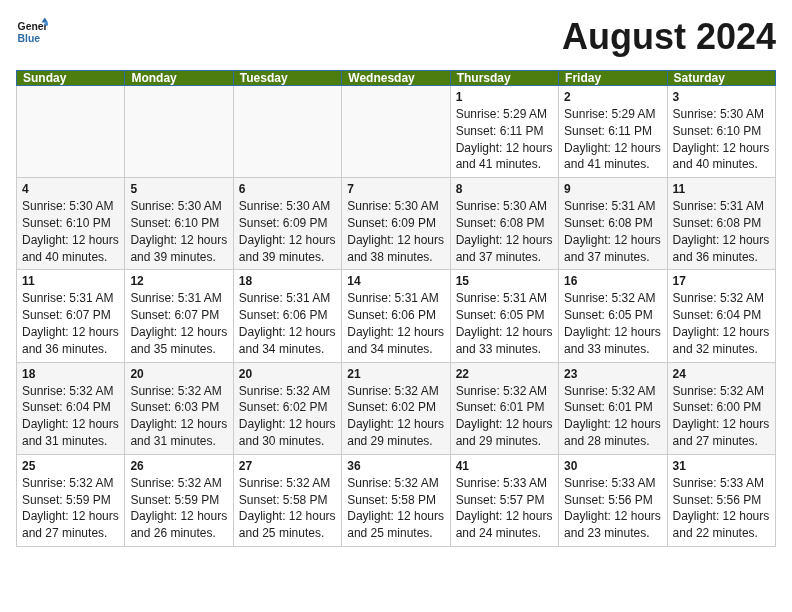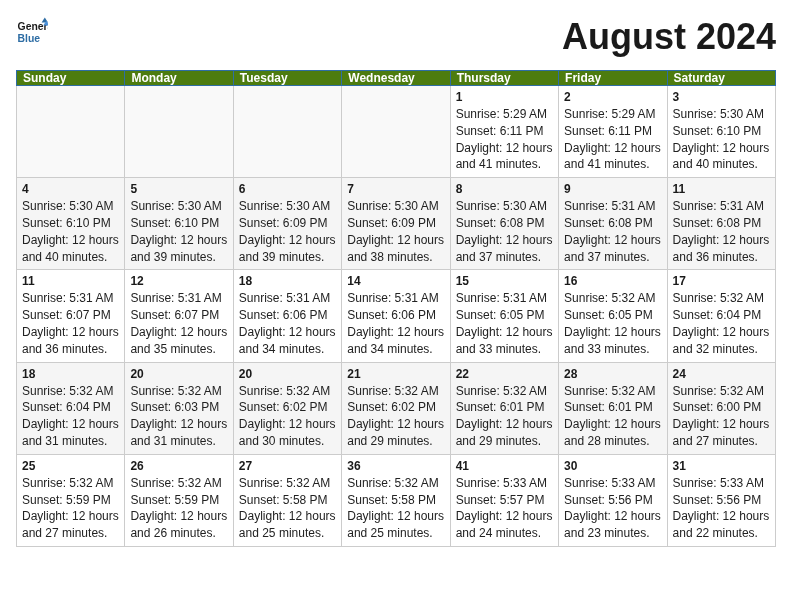--- a/index.html
+++ b/index.html
@@ -245,21 +245,21 @@
 Sunset: 6:02 PM
 Daylight: 12 hours and 29 minutes.</div>
         </td>
         <td>
           <div class="day-num">22</div>
           <div class="day-info" style="white-space: pre-line;">Sunrise: 5:32 AM
 Sunset: 6:01 PM
 Daylight: 12 hours and 29 minutes.</div>
         </td>
         <td>
-          <div class="day-num">28</div>
+          <div class="day-num">23</div>
           <div class="day-info" style="white-space: pre-line;">Sunrise: 5:32 AM
 Sunset: 6:01 PM
 Daylight: 12 hours and 28 minutes.</div>
         </td>
         <td>
           <div class="day-num">24</div>
           <div class="day-info" style="white-space: pre-line;">Sunrise: 5:32 AM
 Sunset: 6:00 PM
 Daylight: 12 hours and 27 minutes.</div>
         </td>

